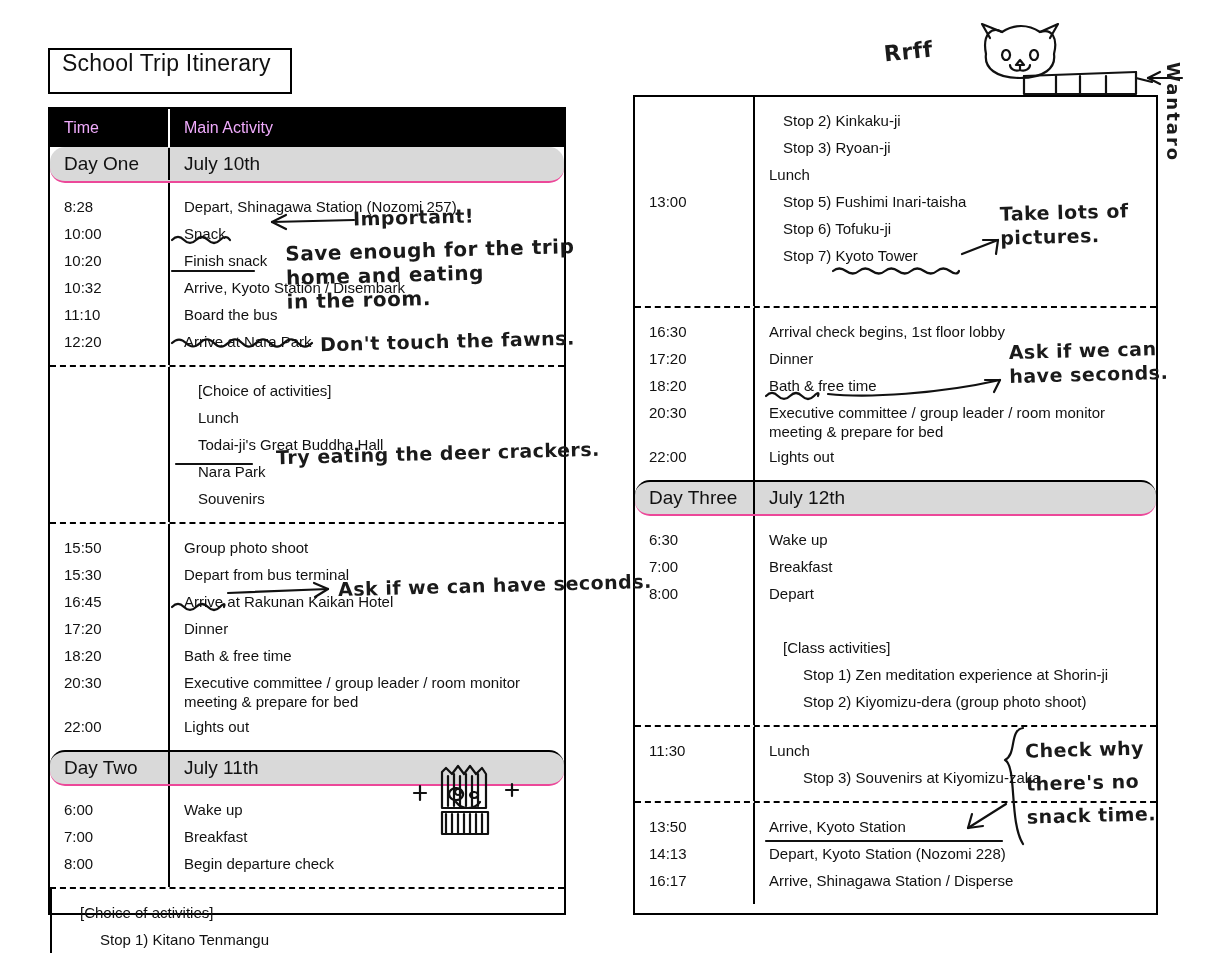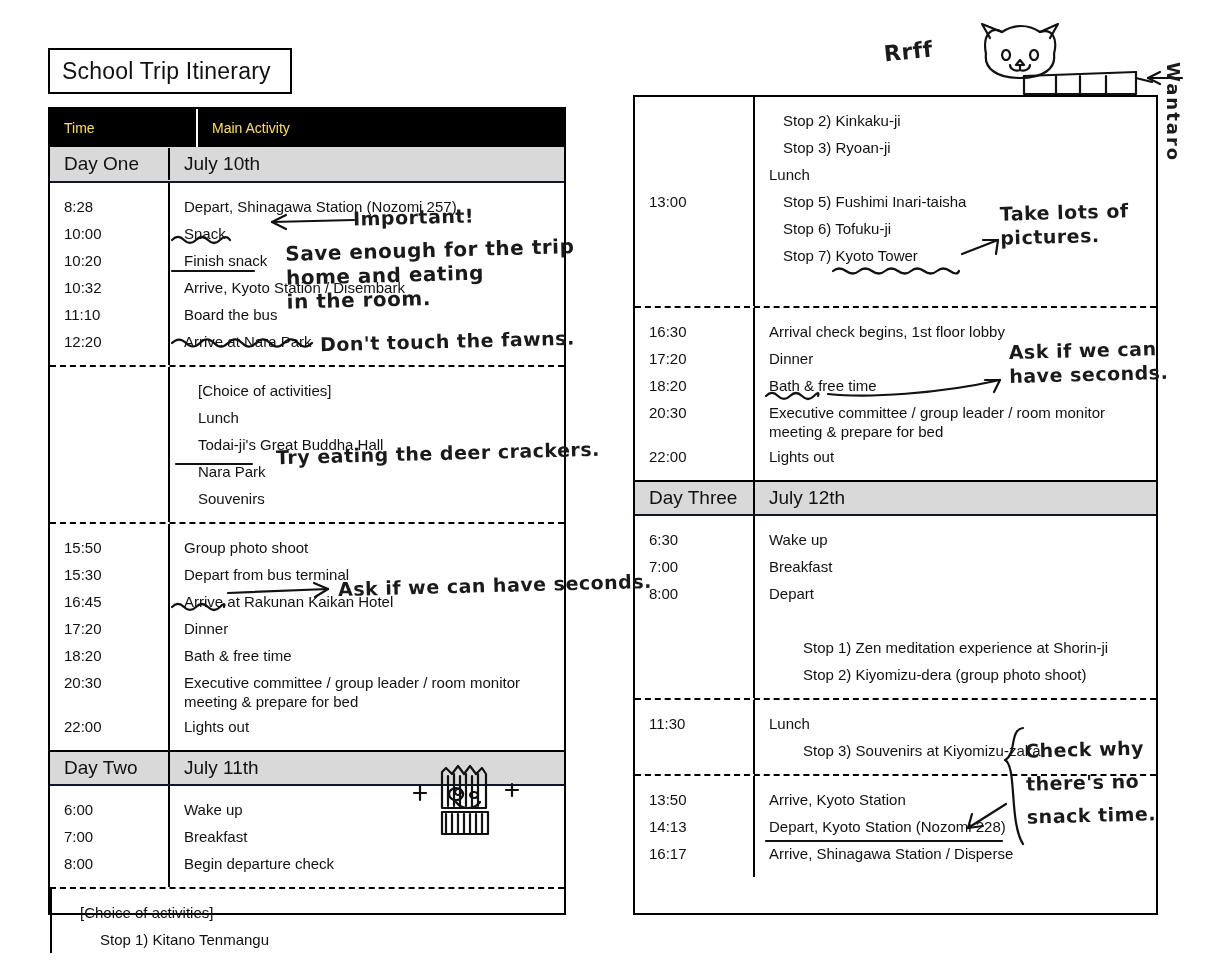--- a/index.html
+++ b/index.html
@@ -19,21 +19,21 @@
   
   .title-box {
     position: absolute;
     left: 48px;
     top: 48px;
     width: 244px;
     height: 46px;
     border: 2px solid #000;
     box-sizing: border-box;
     display: flex;
-    align-items: center;
+    align-items: flex-start;
     padding-left: 12px;
   }
   .title-box .title-text {
     font-size: 23px;
     letter-spacing: 0.2px;
   }
 
   
   .table {
     position: absolute;
@@ -68,37 +68,37 @@
     flex: 1 1 auto;
     box-sizing: border-box;
     border-left: 2px solid #000;
     padding: 0 0 0 14px;
   }
   #right-table .col-time { width: 118px; flex: 0 0 118px; }
 
   
   .hdr {
     background: #000;
-    color: #fde047;
+    color: #f0abfc;
     height: 38px;
     align-items: center;
-    font-size: 14px;
-    gap: 28px;
+    font-size: 16px;
   }
   .hdr .col-act { border-left: 2px solid #fff; }
   .hdr .cell { display: flex; align-items: center; height: 38px; }
 
   
   .day-band {
     background: #d9d9d9;
     height: 36px;
     align-items: center;
     font-size: 19px;
     border-top: 2px solid #000;
-    border-bottom: 2px solid #0f172a;
+    border-bottom: 2px solid #ec4899;
+    border-radius: 15px;
   }
   .day-band .cell { display: flex; align-items: center; height: 32px; }
   .day-band.no-top { border-top: none; }
 
   
   .block {
     display: flex;
     box-sizing: border-box;
   }
   .block.dashed-top {
@@ -300,20 +300,21 @@
       <div class="line">8:00</div>
       <div class="line blank">.</div>
       <div class="line blank">.</div>
       <div class="line blank">.</div>
     </div>
     <div class="col-act lines pad-top pad-bot">
       <div class="line">Wake up</div>
       <div class="line">Breakfast</div>
       <div class="line">Depart</div>
       <div class="line blank">.</div>
+      <div class="line indent1">[Class activities]</div>
       <div class="line indent2">Stop 1) Zen meditation experience at Shorin-ji</div>
       <div class="line indent2">Stop 2) Kiyomizu-dera (group photo shoot)</div>
     </div>
   </div>
 
   <div class="block dashed-top">
     <div class="col-time lines pad-top pad-bot">
       <div class="line">11:30</div>
       <div class="line blank">.</div>
     </div>

